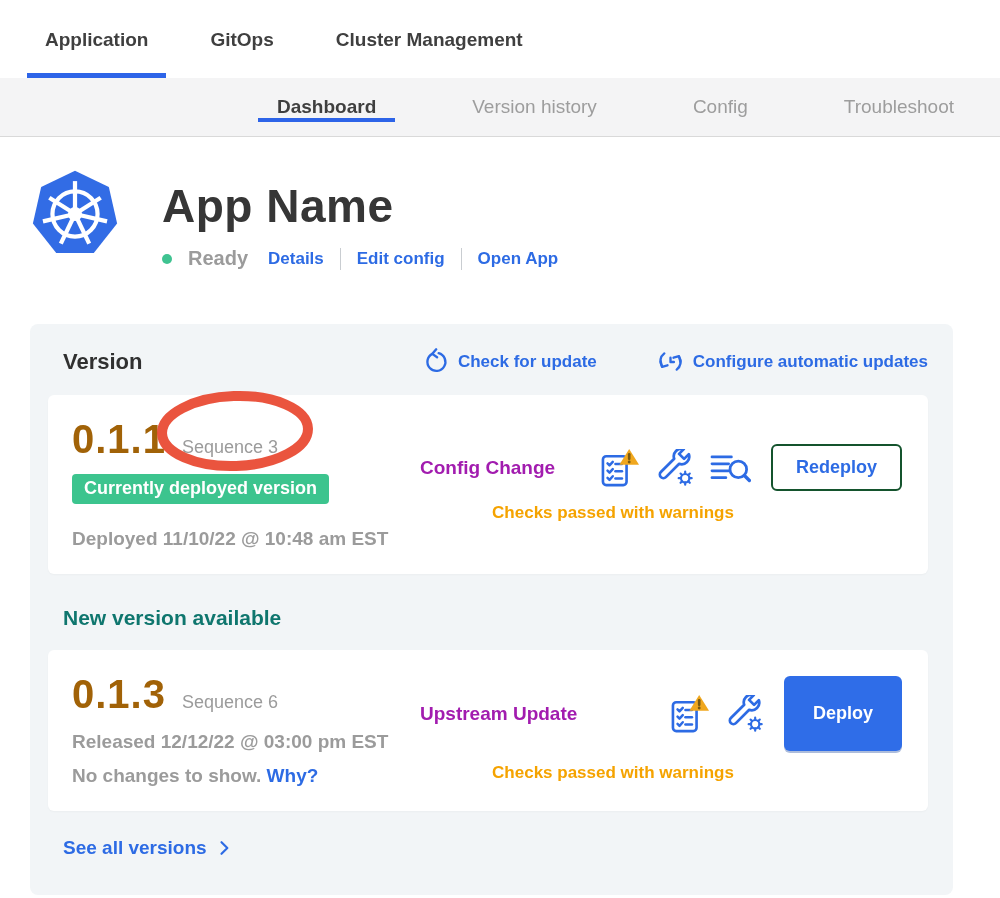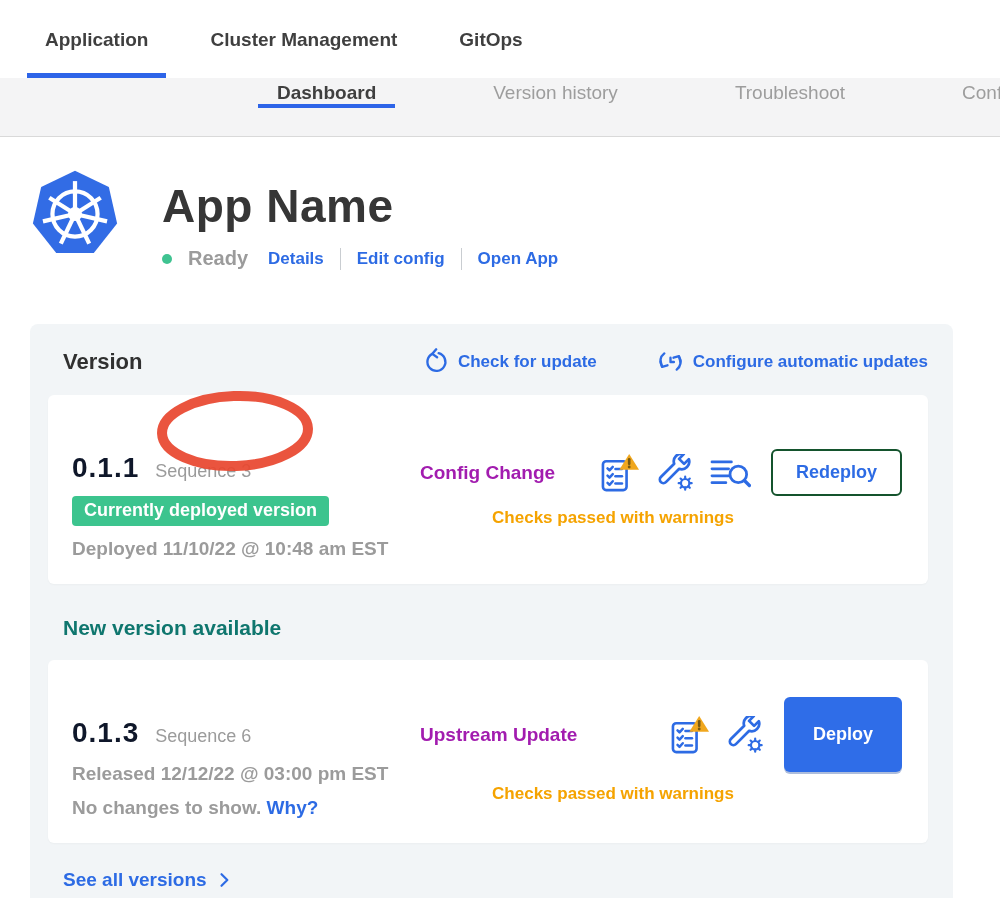--- a/index.html
+++ b/index.html
@@ -7,22 +7,22 @@
     font-family:"Liberation Sans","DejaVu Sans",sans-serif; }
   body { position:relative; }
 
   
   .pnav { display:flex; align-items:stretch; height:78px; padding-left:27px; gap:26px; background:#fff; }
   .pnav-item { display:flex; align-items:center; padding:6px 18px 0 18px; font-size:19px; font-weight:700;
     color:#3f3f3f; border-bottom:5px solid transparent; cursor:pointer; }
   .pnav-item.active { border-bottom-color:#2d64e8; }
 
   
-  .snav { display:flex; align-items:flex-start; height:59px; background:#f4f4f5; border-bottom:1px solid #d9d9d9;
-    padding-left:258px; gap:79px; }
+  .snav { display:flex; align-items:center; height:59px; background:#f4f4f5; border-bottom:1px solid #d9d9d9;
+    padding-left:258px; gap:58px; }
   .snav-tab { display:flex; align-items:center; padding:4px 19px 0 19px; font-size:19px; color:#9d9d9d;
     border-bottom:4px solid transparent; white-space:nowrap; cursor:pointer; }
   .snav-tab.active { color:#3f3f3f; font-weight:700; border-bottom-color:#2d64e8; }
 
   
   .app-header { display:flex; margin:30px 0 0 28px; gap:40px; }
   .k8s-logo { width:94px; height:94px; flex:0 0 94px; }
   .app-header-text { padding-top:12px; }
   .app-title { font-size:46px; font-weight:700; color:#363636; letter-spacing:0.5px; }
   .status-row { display:flex; align-items:center; margin-top:14px; gap:16px; }
@@ -37,25 +37,25 @@
   .panel-head { display:flex; align-items:center; }
   .panel-title { font-size:22px; font-weight:700; color:#303030; margin-left:15px; }
   .panel-actions { margin-left:auto; display:flex; align-items:center; gap:60px; }
   .panel-action { display:flex; align-items:center; gap:9px; font-size:17px; font-weight:700;
     color:#2d6be4; cursor:pointer; white-space:nowrap; }
 
   .vcard { background:#fff; border-radius:6px; margin-top:20px; padding:22px 26px 24px 24px;
     display:flex; box-shadow:0 1px 2px rgba(0,0,0,0.03); }
   .vcard-left { flex:0 0 348px; }
   .vrow { display:flex; align-items:baseline; }
-  .vnum { font-size:28px; font-weight:800; color:#0f172a; letter-spacing:1px;margin-top:35px; }
+  .vnum { font-size:40px; font-weight:800; color:#a16207; letter-spacing:1px; }
   .vseq { font-size:18px; color:#9b9b9b; margin-left:16px; }
   .vbadge { display:inline-block; margin-top:12px; background:#3cc48e; color:#fff; font-size:18px;
     font-weight:700; padding:4px 12px 5px; border-radius:4px; }
-  .vmeta { margin-top:12px; font-size:19px; font-weight:700; color:#9b9b9b; }
+  .vmeta { margin-top:24px; font-size:19px; font-weight:700; color:#9b9b9b; }
   .vmeta2 { margin-top:12px; font-size:19px; font-weight:700; color:#9b9b9b; }
   .why { color:#2d6be4; cursor:pointer; }
   .vcard-right { flex:1; display:flex; flex-direction:column; justify-content:center; }
   .vcard-right-top { display:flex; align-items:center; }
   .change-type { font-size:19px; font-weight:700; color:#a21caf; white-space:nowrap; }
   .icon-row { margin-left:auto; display:flex; align-items:center; gap:15px; }
   .checks { margin-top:12px; padding-right:96px; text-align:center; font-size:17px; font-weight:700; color:#f5a300; }
 
   .btn { font-family:inherit; font-size:18px; font-weight:700; border-radius:6px; cursor:pointer; margin-left:20px; }
   .btn-outline { color:#2d6be4; background:#fff; border:2px solid #14532d; padding:11px 23px; }
@@ -70,29 +70,29 @@
   
   .annotation { position:absolute; left:156px; top:390px; width:158px; height:82px; pointer-events:none; }
 
   svg.ic { display:block; }
 </style>
 </head>
 <body>
 
 <nav class="pnav">
   <div class="pnav-item active">Application</div>
+  <div class="pnav-item">GitOps</div>
   <div class="pnav-item">Cluster Management</div>
-  <div class="pnav-item">GitOps</div>
 </nav>
 
 <nav class="snav">
   <div class="snav-tab active">Dashboard</div>
   <div class="snav-tab">Version history</div>
+  <div class="snav-tab">Config</div>
   <div class="snav-tab">Troubleshoot</div>
-  <div class="snav-tab">Config</div>
 </nav>
 
 <header class="app-header">
   <svg class="k8s-logo" viewBox="0 0 100 100">
     <polygon points="50,4 86,21.3 94.8,60.2 70,91.4 30,91.4 5.2,60.2 14,21.3" fill="#326ce5"></polygon>
     <g stroke="#fff" stroke-width="4.5" fill="none">
       <circle cx="50" cy="50" r="24"></circle>
       <line x1="50" y1="50" x2="50" y2="15"></line>
       <line x1="50" y1="50" x2="77.3" y2="32.7"></line>
       <line x1="50" y1="50" x2="84.1" y2="57.8"></line>

